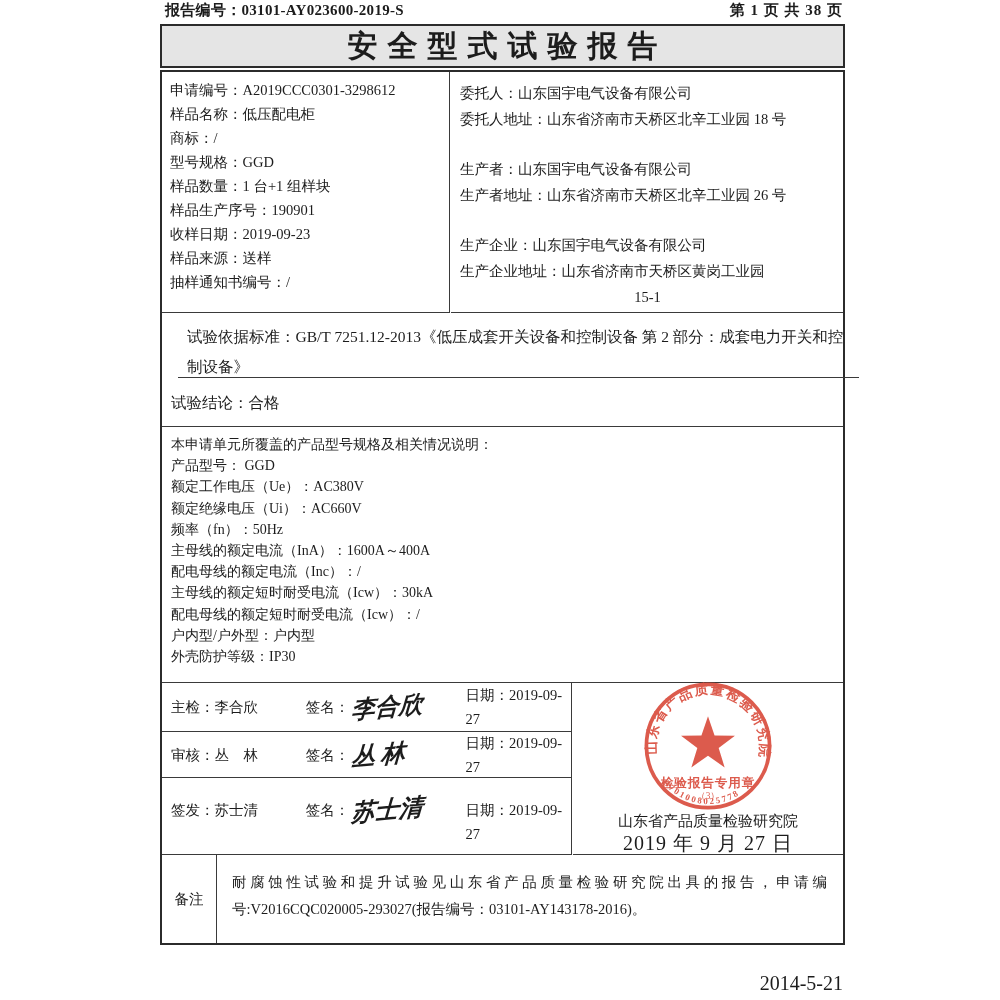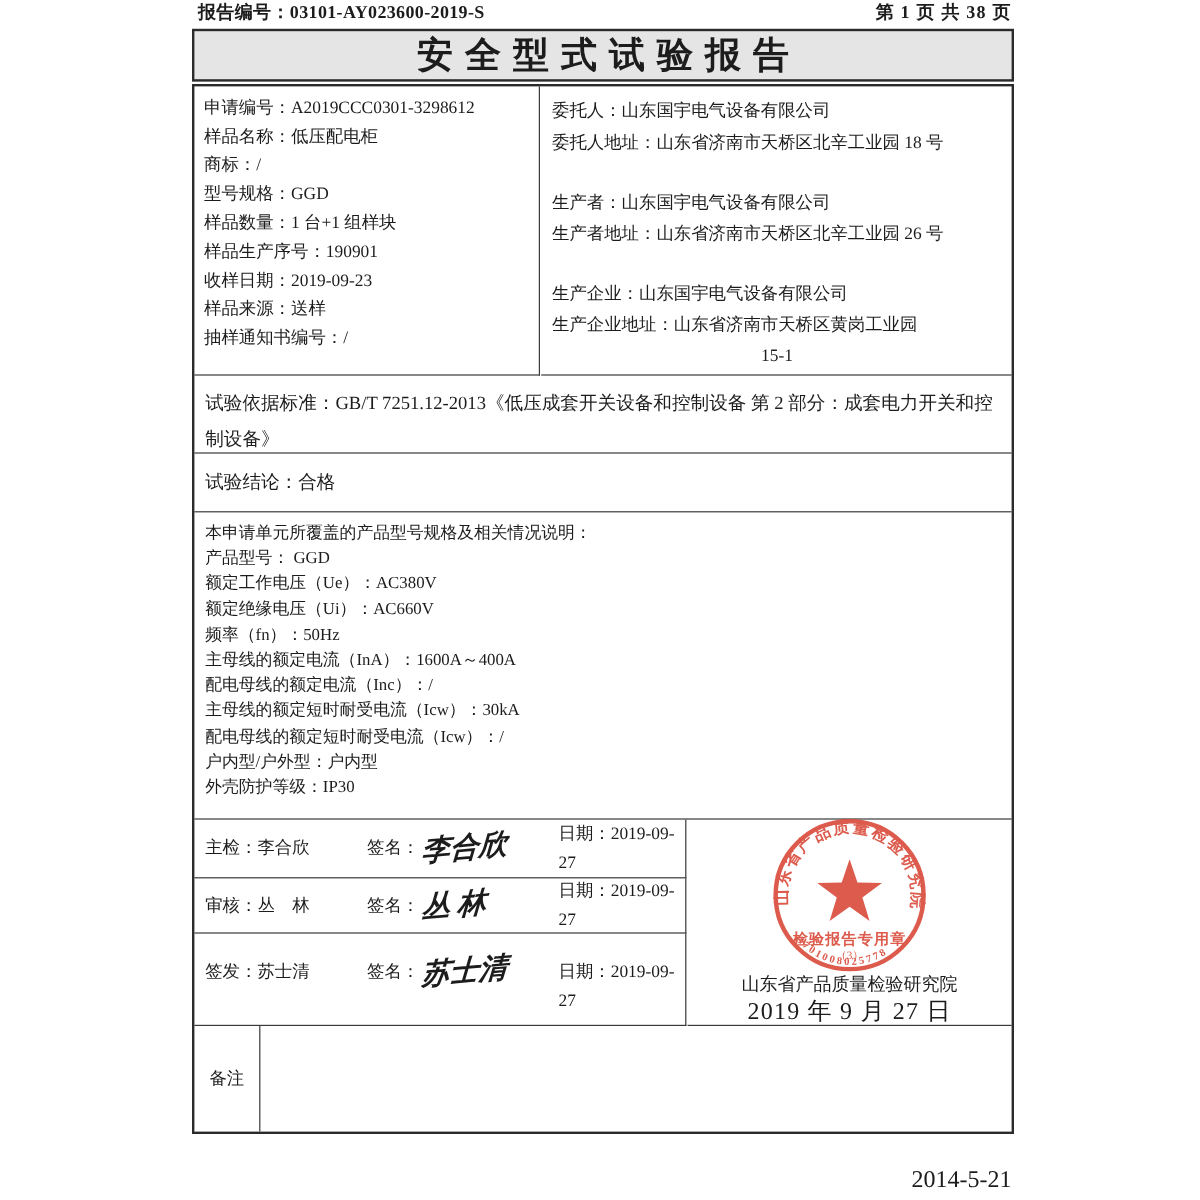--- a/index.html
+++ b/index.html
@@ -21,21 +21,21 @@
   
   .tbl{position:absolute;left:160px;top:70px;width:681px;height:871px;border:2px solid #2b2b2b;}
   .cell{position:absolute;box-sizing:border-box;font-size:14.5px;line-height:24px;}
   .b-r{border-right:1px solid #3a3a3a;}
   .b-b{border-bottom:1px solid #3a3a3a;}
   .info-left{left:0;top:0;width:288px;height:241px;padding:6px 6px 0 8px;}
   .info-left div{white-space:nowrap;}
   .info-right{left:289px;top:0;width:392px;height:241px;padding:8px 8px 0 9px;line-height:26px;}
   .info-right .grp{margin-bottom:24px;}
   .info-right .ctr{text-align:center;}
-  .standard{left:0;top:241px;width:681px;height:65px;padding:9px 10px 0 9px;font-size:15.5px;line-height:30px;}
+  .standard{left:16px;top:241px;width:681px;height:65px;padding:9px 10px 0 9px;font-size:15.5px;line-height:30px;}
   .conclusion{left:0;top:306px;width:681px;height:49px;padding:13px 10px 0 9px;font-size:15.5px;}
   .coverage{left:0;top:355px;width:681px;height:256px;padding:7px 10px 0 9px;font-size:14px;line-height:21.2px;}
   .sig-row{left:0;width:410px;display:flex;align-items:center;padding-left:9px;font-size:14.5px;}
   .sig-row .role{width:142px;}
   .sig-row .signwrap{width:168px;display:flex;align-items:center;}
   .sig-row .script{
     display:inline-block;font-style:italic;font-weight:600;font-size:24px;
     transform:rotate(-5deg) skewX(-8deg);margin-left:2px;white-space:nowrap;
   }
   .sig1{top:611px;height:49px;}
@@ -151,19 +151,20 @@
         <text x="0" y="57" text-anchor="middle" font-size="10" fill="#d94a3a">（3）</text>
         <text font-size="9.5" font-weight="bold" fill="#d94a3a">
           <textPath href="#arcBottom" startOffset="8" textLength="88">3701008025778</textPath>
         </text>
       </svg>
       <div class="stamp-org">山东省产品质量检验研究院</div>
       <div class="stamp-date">2019 年 9 月 27 日</div>
     </div>
 
     <div class="cell remark-label b-r">备注</div>
+    <div class="cell remark-body">耐腐蚀性试验和提升试验见山东省产品质量检验研究院出具的报告，申请编号:V2016CQC020005-293027(报告编号：03101-AY143178-2016)。</div>
 
   </div>
 
   <div class="ftr-left">TRF01C-010.51-2013</div>
   <div class="ftr-right">2014-5-21</div>
 
 </div>
 
 </body></html>

